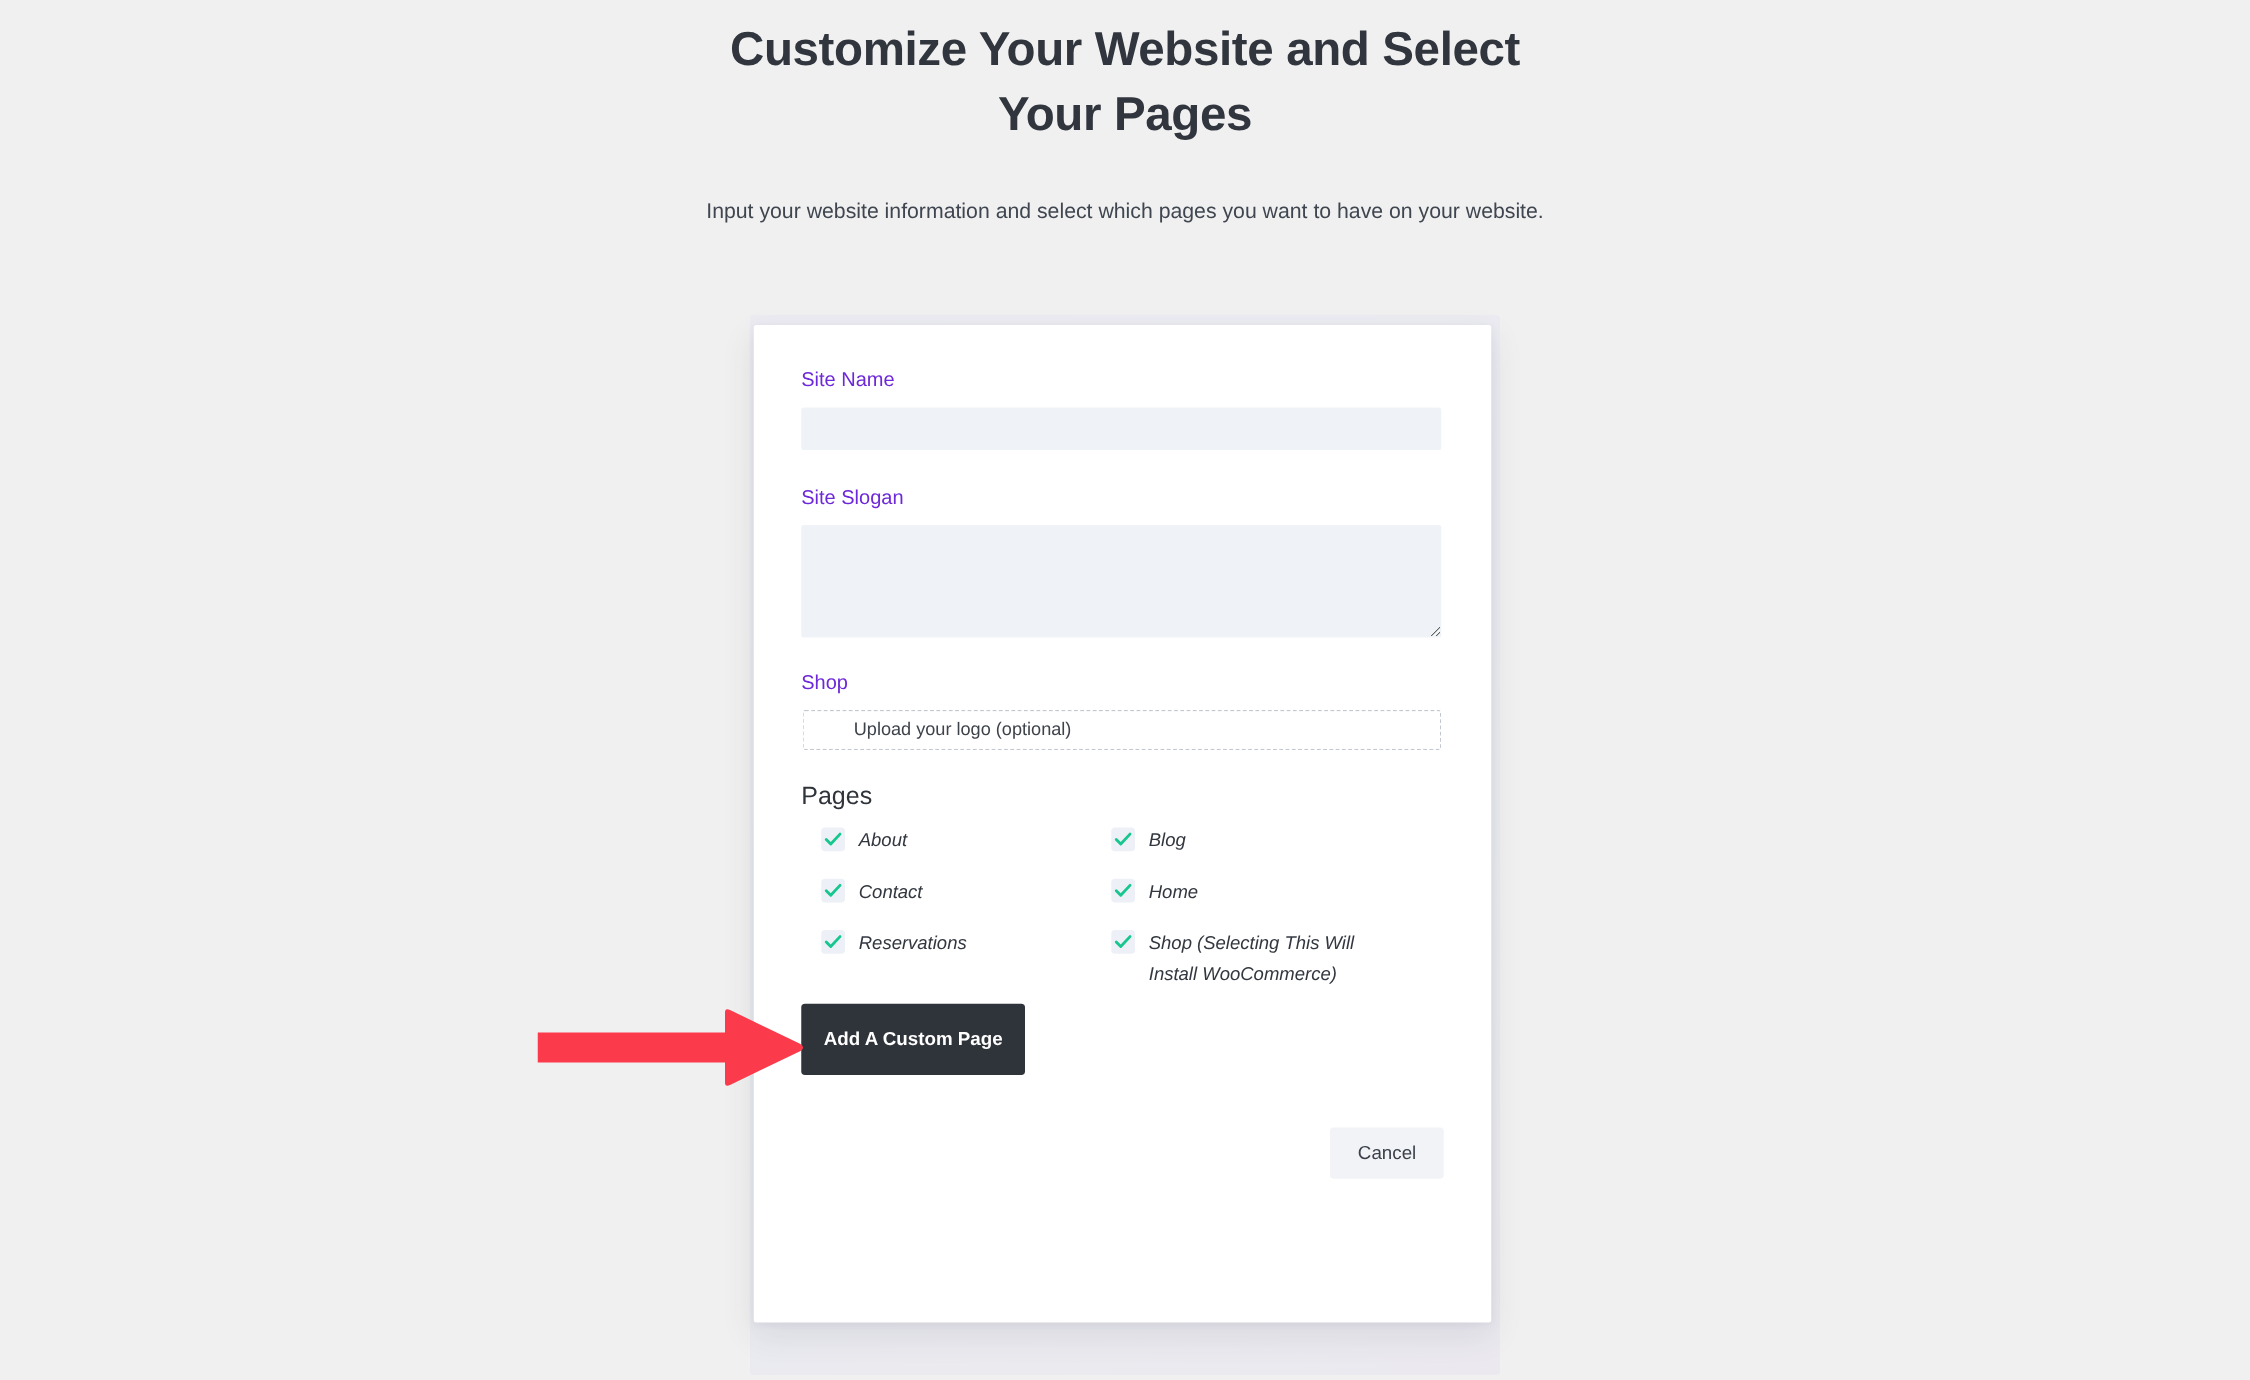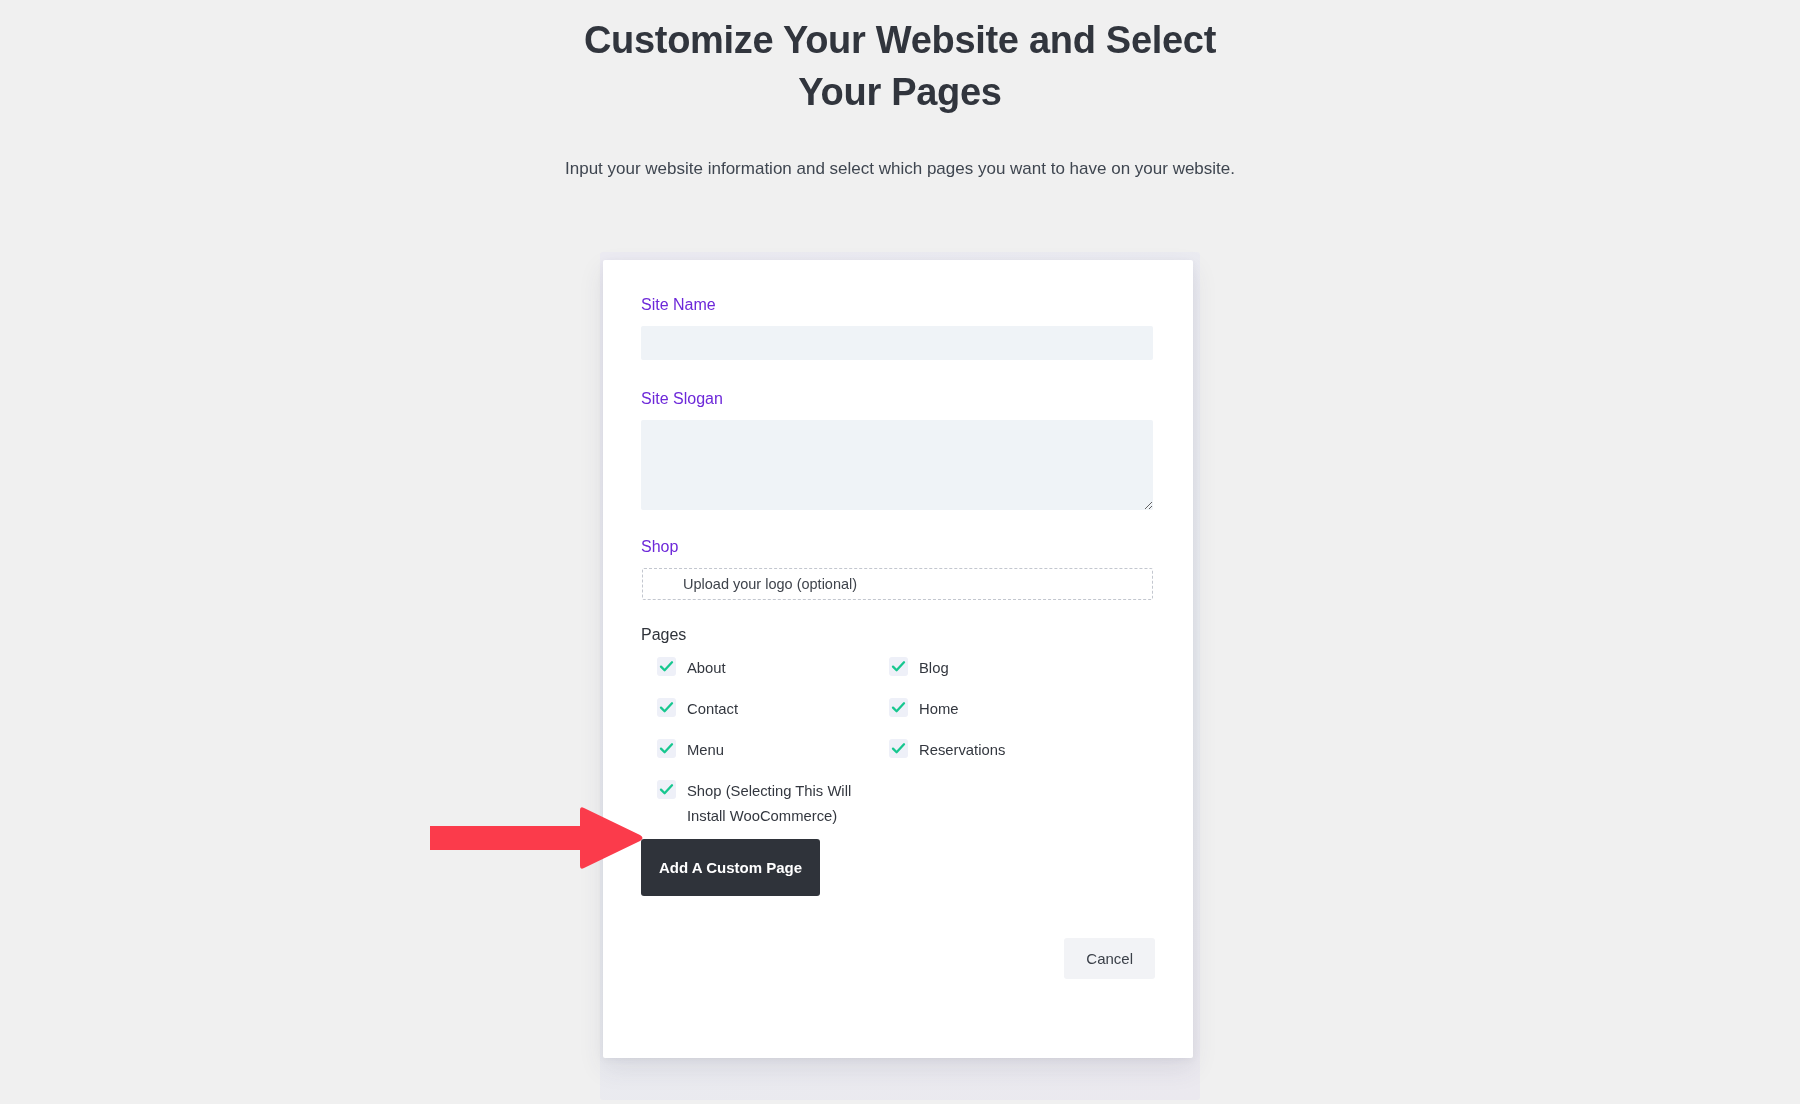--- a/index.html
+++ b/index.html
@@ -125,37 +125,38 @@
     cursor: pointer;
     padding-left: 40px;
   }
   .upload-text {
     font-size: 14.5px;
     color: #3e434b;
   }
 
   
   .pages-label {
-    font-size: 16px;
+    font-size: 20px;
     color: #2f333a;
     margin: 26px 0 12px 0;
     display: block;
   }
   .pages-grid {
     display: grid;
     grid-template-columns: 232px 232px;
     column-gap: 0px;
     row-gap: 0px;
     margin-left: 16px;
   }
   .page-item {
     display: flex;
     align-items: flex-start;
     height: 41px;
     cursor: pointer;
+    font-style: italic;
   }
   .page-item.tall { height: 52px; align-items: flex-start; }
   .checkbox {
     flex: 0 0 auto;
     width: 19px;
     height: 19px;
     background: #eef0f8;
     border-radius: 3px;
     position: relative;
     margin-top: 1px;
@@ -297,28 +298,20 @@
 
         <div class="page-item">
           <span class="checkbox">
             <svg width="15" height="15" viewBox="0 0 15 15">
                 <path d="M2 7.6 L5.6 11.2 L13 3.3" stroke="#17c78f" stroke-width="2.3" fill="none" stroke-linecap="round" stroke-linejoin="round"></path>
               </svg>
           </span>
           <span class="page-item-label">Home</span>
         </div>
 
-        <div class="page-item">
-          <span class="checkbox">
-            <svg width="15" height="15" viewBox="0 0 15 15">
-                <path d="M2 7.6 L5.6 11.2 L13 3.3" stroke="#17c78f" stroke-width="2.3" fill="none" stroke-linecap="round" stroke-linejoin="round"></path>
-              </svg>
-          </span>
-          <span class="page-item-label">Menu</span>
-        </div>
 
         <div class="page-item">
           <span class="checkbox">
             <svg width="15" height="15" viewBox="0 0 15 15">
                 <path d="M2 7.6 L5.6 11.2 L13 3.3" stroke="#17c78f" stroke-width="2.3" fill="none" stroke-linecap="round" stroke-linejoin="round"></path>
               </svg>
           </span>
           <span class="page-item-label">Reservations</span>
         </div>
 

